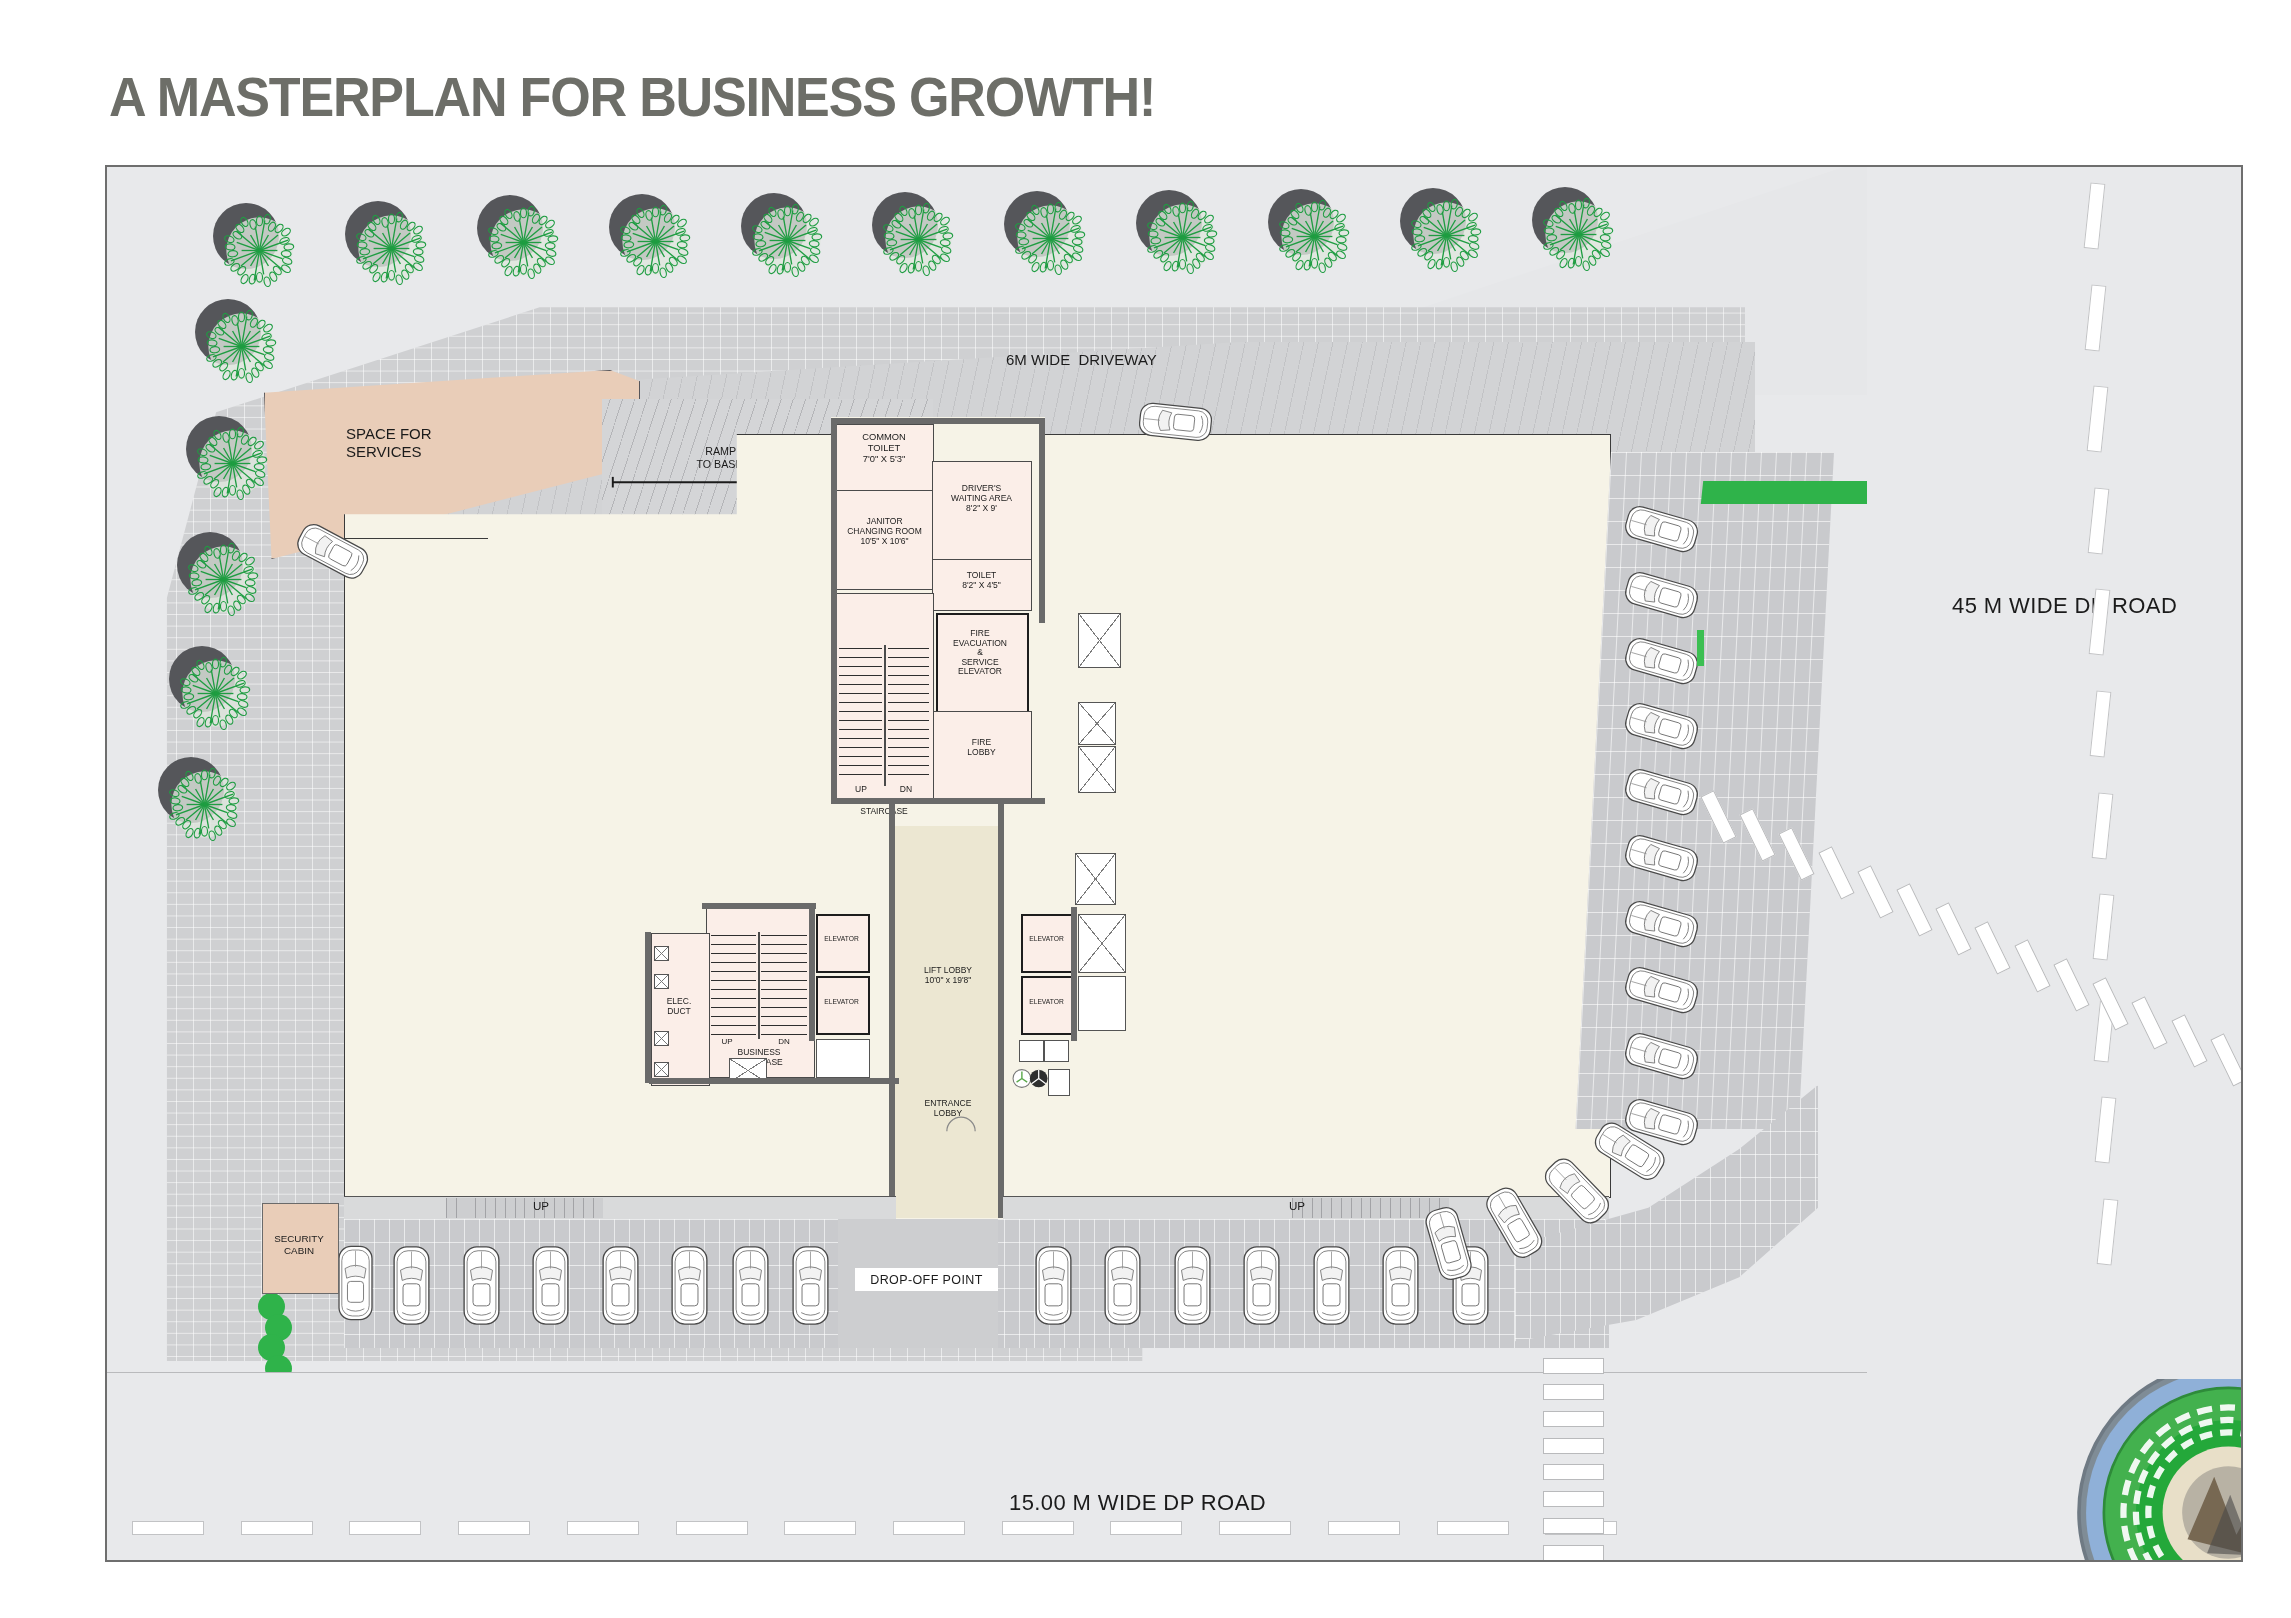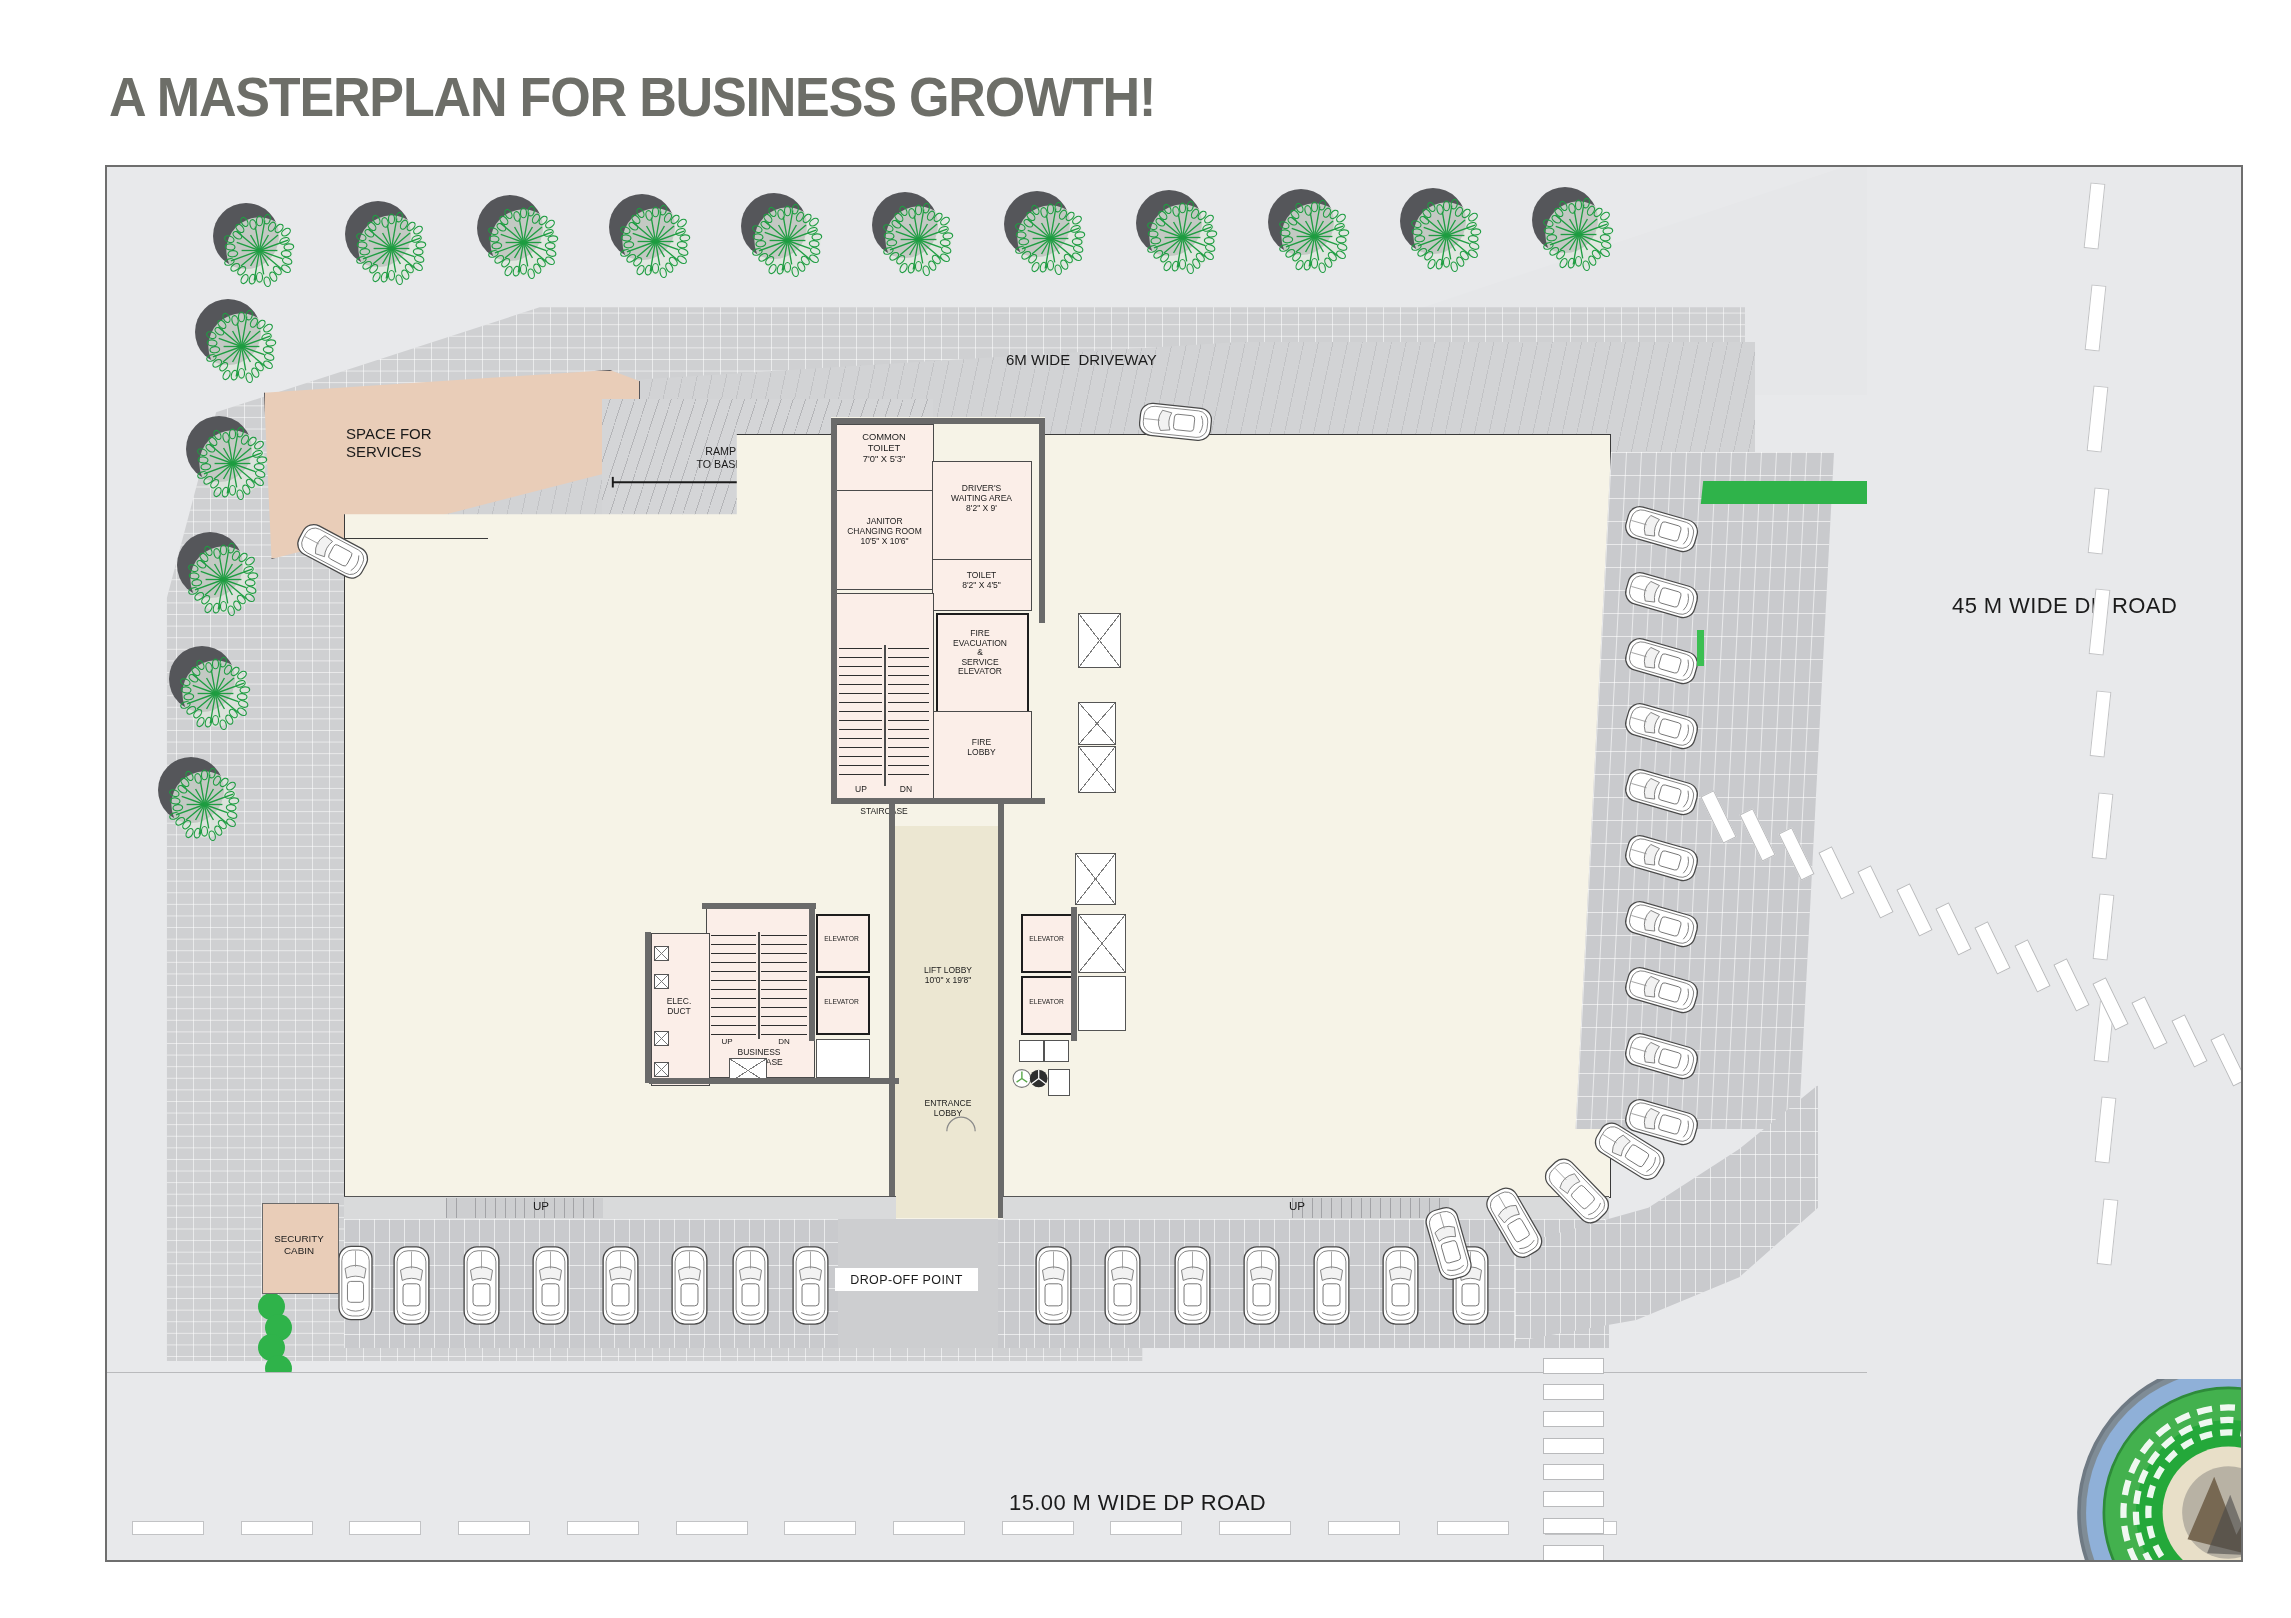--- a/index.html
+++ b/index.html
@@ -1274,21 +1274,21 @@
           <rect x="2.5" y="2.5" width="41" height="91" rx="15" fill="#ffffff" stroke="#4a4a4a" stroke-width="1.6"></rect>
           <rect x="6" y="7" width="34" height="82" rx="13" fill="none" stroke="#6f6f6f" stroke-width="1"></rect>
           <path d="M10 30 Q23 22 36 30 L34 42 Q23 37 12 42 Z" fill="#f2f2f2" stroke="#6f6f6f" stroke-width="1"></path>
           <rect x="13" y="46" width="20" height="26" rx="4" fill="#ffffff" stroke="#6f6f6f" stroke-width="1.1"></rect>
           <path d="M12 80 Q23 86 34 80" fill="none" stroke="#6f6f6f" stroke-width="1"></path>
           <line x1="23" y1="8" x2="23" y2="28" stroke="#8a8a8a" stroke-width=".9"></line>
         </svg></div>
     </div>
 
   <div class="abs" style="left:731px;top:1052px;width:160px;height:129px;background:#cdced0;"></div>
-  <div class="dropoff-chip" style="left:728px;top:1101px;">DROP-OFF POINT</div>
+  <div class="dropoff-chip" style="left:748px;top:1101px;">DROP-OFF POINT</div>
 
   <div class="abs paving-brick" style="left:1504px;top:285px;width:223px;height:677px;
               transform:skewX(-3deg);transform-origin:top left;"></div>
   <div id="cars-right">
       <div class="car" style="left: 1538px; top: 314px; transform: rotate(-74deg);"><svg viewBox="0 0 46 96" width="36" height="94">
           <rect x="2.5" y="2.5" width="41" height="91" rx="15" fill="#ffffff" stroke="#4a4a4a" stroke-width="1.6"></rect>
           <rect x="6" y="7" width="34" height="82" rx="13" fill="none" stroke="#6f6f6f" stroke-width="1"></rect>
           <path d="M10 30 Q23 22 36 30 L34 42 Q23 37 12 42 Z" fill="#f2f2f2" stroke="#6f6f6f" stroke-width="1"></path>
           <rect x="13" y="46" width="20" height="26" rx="4" fill="#ffffff" stroke="#6f6f6f" stroke-width="1.1"></rect>
           <path d="M12 80 Q23 86 34 80" fill="none" stroke="#6f6f6f" stroke-width="1"></path>

